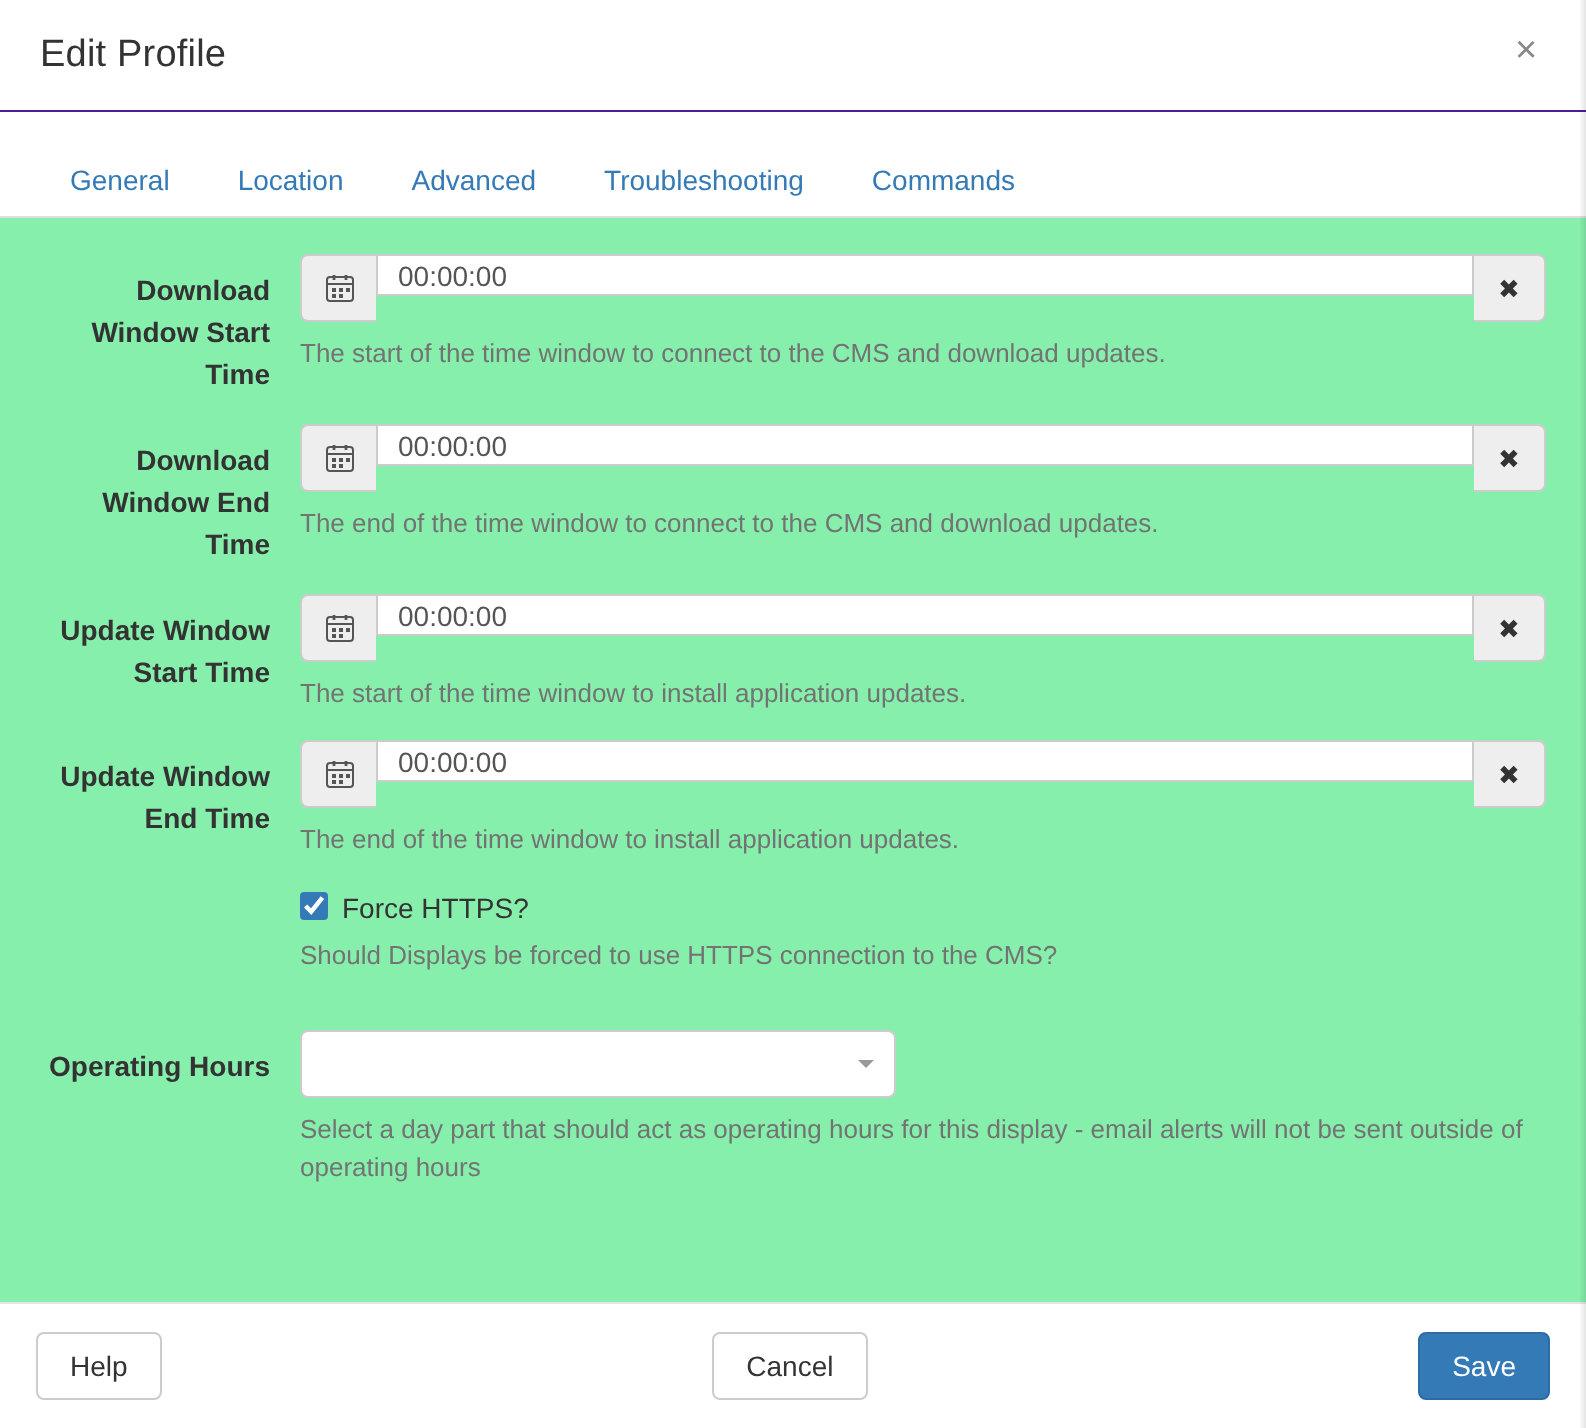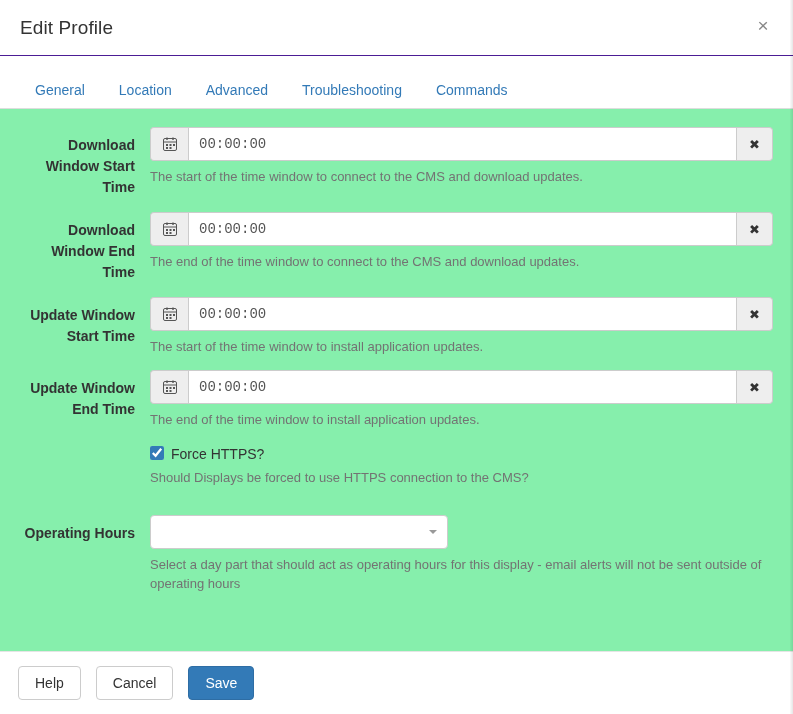--- a/index.html
+++ b/index.html
@@ -128,28 +128,28 @@
     border-radius: 4px 0 0 4px;
     background: #eeeeee;
     display: flex;
     align-items: center;
     justify-content: center;
     color: #555555;
   }
   .input-addon svg { display: block; }
   .form-control {
     flex: 1 1 auto;
-    height: 34px;
+    height: 21px;
     box-sizing: border-box;
     border: 1px solid #cccccc;
     background: #ffffff;
     padding: 6px 10px;
     font-size: 14px;
     color: #555555;
-    font-family: Liberation Mono, monospace;
+    font-family: Liberation Sans, sans-serif;
     outline: none;
     min-width: 0;
     border-radius: 0;
   }
   .input-btn {
     width: 36px;
     flex: 0 0 36px;
     height: 34px;
     box-sizing: border-box;
     border: 1px solid #cccccc;
@@ -215,21 +215,21 @@
   }
   .spacer-row { height: 14px; }
 
   
   .modal-footer {
     flex: 0 0 auto;
     border-top: 1px solid #e5e5e5;
     padding: 14px 18px;
     box-sizing: border-box;
     display: flex;
-    justify-content: flex-start;
+    justify-content: space-between;
     gap: 15px;
     background: #ffffff;
   }
   .btn {
     height: 34px;
     padding: 0 16px;
     font-size: 14px;
     border-radius: 4px;
     border: 1px solid #cccccc;
     background: #ffffff;

